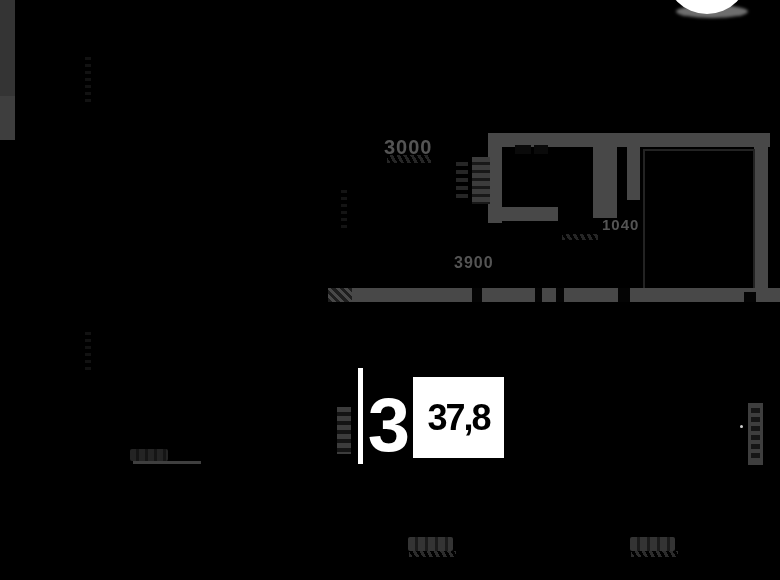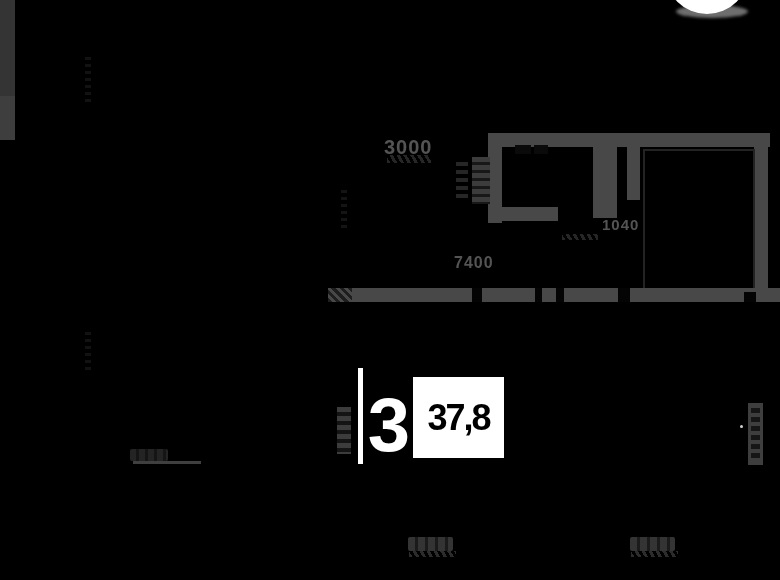--- a/index.html
+++ b/index.html
@@ -140,21 +140,21 @@
   <div class="open" id="o5"></div>
 
   <div class="abs" id="f-counter1"></div>
   <div class="abs" id="f-counter2"></div>
   <div class="abs" id="f-rad1"></div>
   <div class="abs" id="f-rad2"></div>
   <div class="abs" id="f-win"></div>
 
   <div class="dim" id="dim-3000">3000</div>
   <div class="hatch" id="hatch-3000"></div>
-  <div class="dim" id="dim-4400">7400</div>
+  <div class="dim" id="dim-4400">3900</div>
   <div class="dim" id="dim-1040">1040</div>
   <div class="hatch" id="hatch-1040"></div>
 
   <div class="smudge" id="s-left"></div>
   <div class="abs" id="s-left-line"></div>
   <div class="smudge" id="s-b1"></div>
   <div class="abs" id="s-b1-hatch"></div>
   <div class="smudge" id="s-b2"></div>
   <div class="abs" id="s-b2-hatch"></div>
   <div class="abs" id="s-right"></div>

